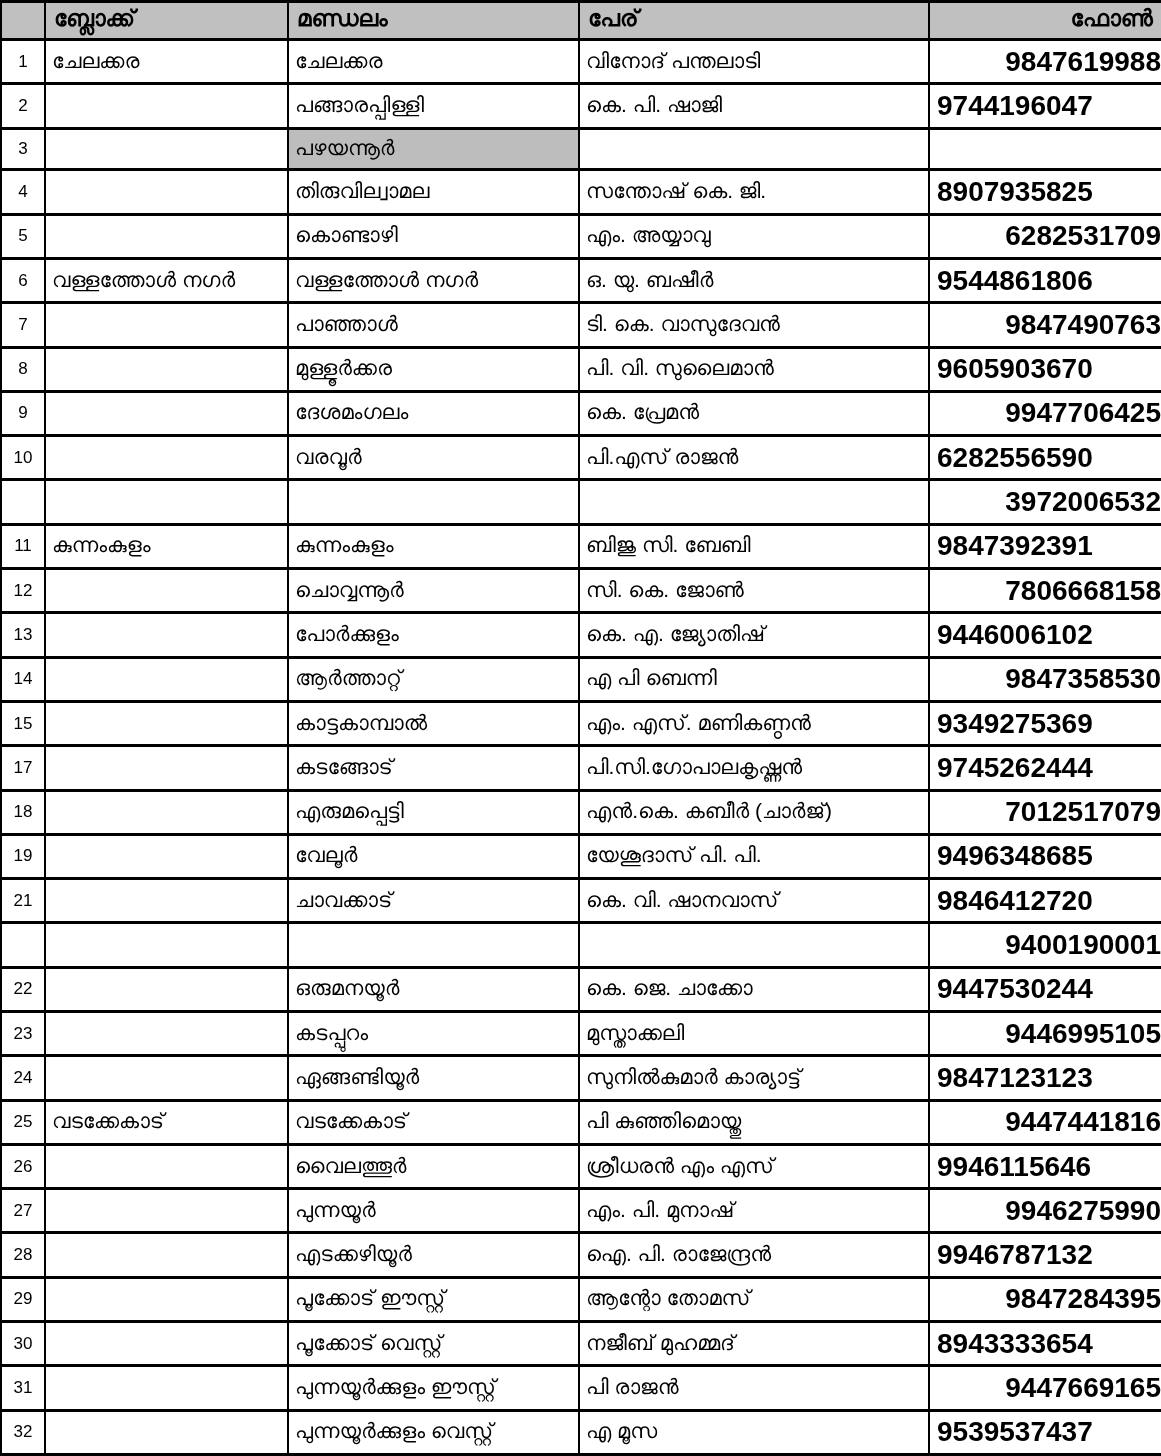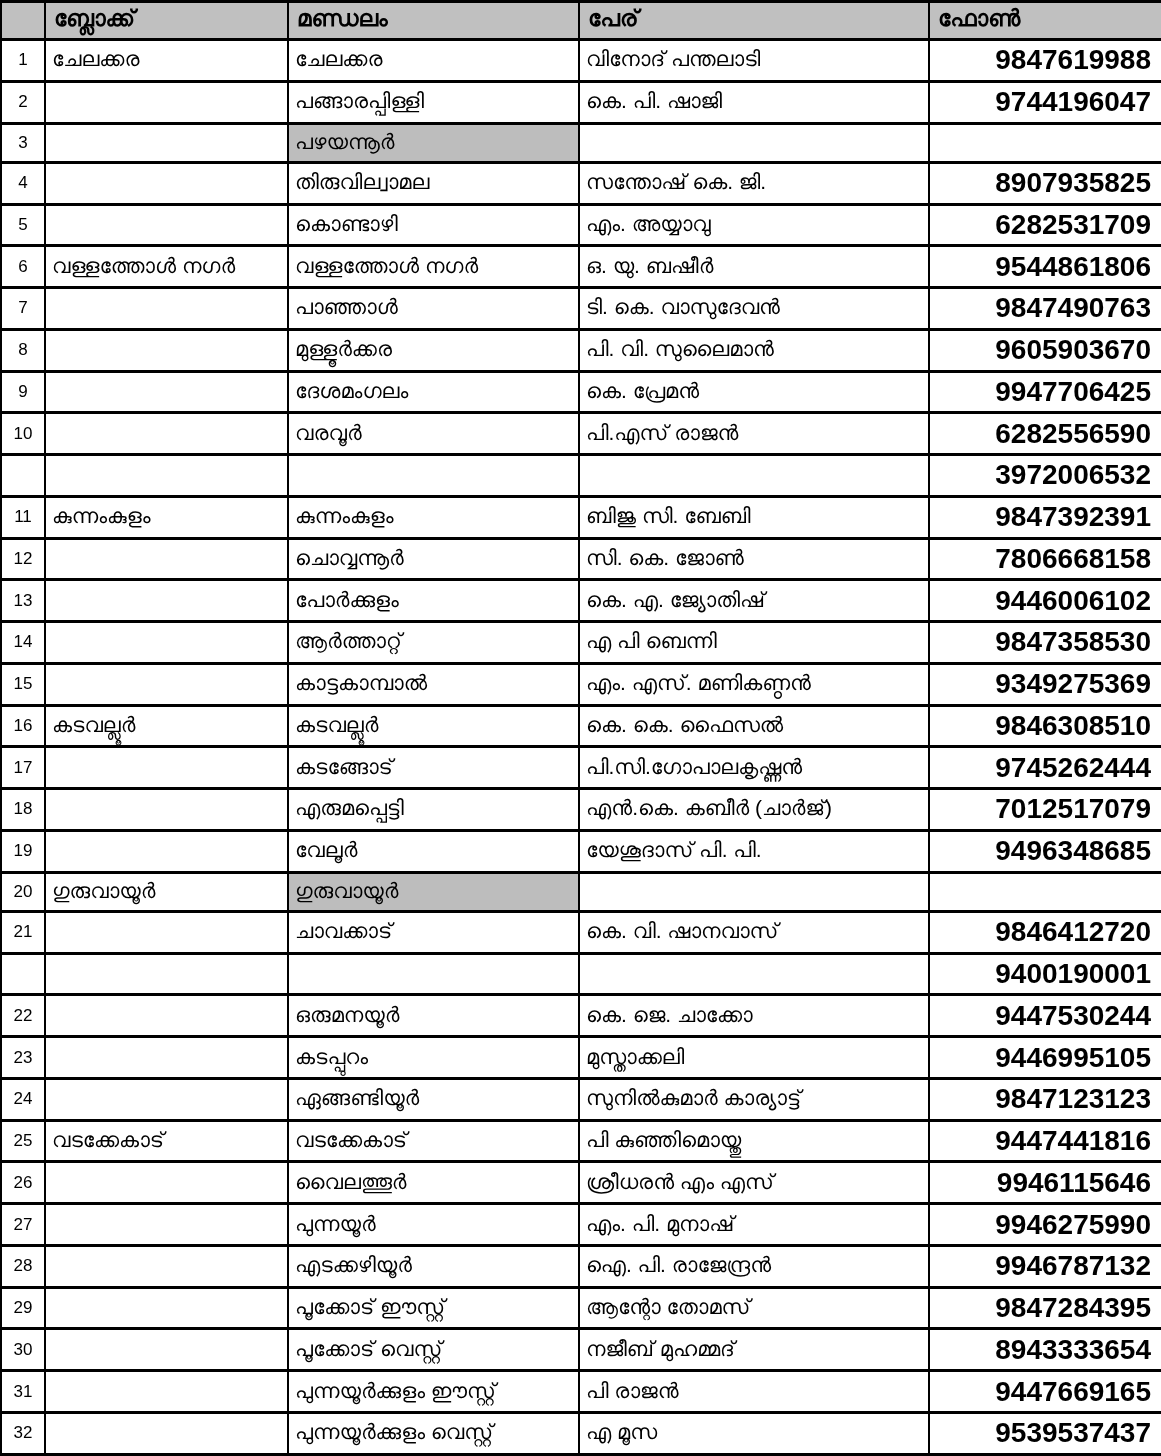--- a/index.html
+++ b/index.html
@@ -32,39 +32,39 @@
   }
   .contact-table thead th {
     background: var(--header-bg, #c0c0c0);
     font-size: 23px;
     font-weight: 700;
     text-align: left;
     padding: 2px 8px 6px 8px;
     height: 36px;
   }
   .contact-table thead th.col-num { padding: 0; }
-  .contact-table thead th.col-phone-h { text-align: left; }
+  .contact-table thead th.col-phone-h { text-align: right; }
   td.cell-num {
     font-size: 17px;
     font-weight: 400;
     text-align: center;
     padding: 0;
   }
   td.cell-text {
     font-size: 21px;
     padding: 2px 6px 4px 6px;
     text-align: left;
   }
   td.cell-phone {
     font-size: 28px;
     font-weight: 700;
-    padding: 0 10px;
+    padding: 0 0;
   }
   td.cell-phone.align-right { text-align: right; }
-  td.cell-phone.align-left  { text-align: right; padding-left: 7px; }
+  td.cell-phone.align-left  { text-align: left; padding-left: 7px; }
   td.highlight { background: var(--highlight-bg, #c0c0c0); }
 </style>
 </head>
 <body>
 
 <div class="sheet">
   <table class="contact-table">
     <colgroup>
       <col style="width:44px">
       <col style="width:243px">
@@ -203,27 +203,20 @@
   </tr>
 
   <tr>
     <td class="cell-num">15</td>
     <td class="cell-text cell-block"></td>
     <td class="cell-text cell-mand">കാട്ടകാമ്പാൽ</td>
     <td class="cell-text cell-name">എം. എസ്. മണികണ്ഠൻ</td>
     <td class="cell-phone align-left">9349275369</td>
   </tr>
 
-  <tr>
-    <td class="cell-num">16</td>
-    <td class="cell-text cell-block">കടവല്ലൂർ</td>
-    <td class="cell-text cell-mand">കടവല്ലൂർ</td>
-    <td class="cell-text cell-name">കെ. കെ. ഫൈസൽ</td>
-    <td class="cell-phone align-right">9846308510</td>
-  </tr>
 
   <tr>
     <td class="cell-num">17</td>
     <td class="cell-text cell-block"></td>
     <td class="cell-text cell-mand">കടങ്ങോട്</td>
     <td class="cell-text cell-name">പി.സി.ഗോപാലകൃഷ്ണൻ</td>
     <td class="cell-phone align-left">9745262444</td>
   </tr>
 
   <tr>
@@ -235,27 +228,20 @@
   </tr>
 
   <tr>
     <td class="cell-num">19</td>
     <td class="cell-text cell-block"></td>
     <td class="cell-text cell-mand">വേലൂർ</td>
     <td class="cell-text cell-name">യേശൂദാസ് പി. പി.</td>
     <td class="cell-phone align-left">9496348685</td>
   </tr>
 
-  <tr>
-    <td class="cell-num">20</td>
-    <td class="cell-text cell-block">ഗുരുവായൂർ</td>
-    <td class="cell-text cell-mand highlight">ഗുരുവായൂർ</td>
-    <td class="cell-text cell-name"></td>
-    <td class="cell-phone align-left"></td>
-  </tr>
 
   <tr>
     <td class="cell-num">21</td>
     <td class="cell-text cell-block"></td>
     <td class="cell-text cell-mand">ചാവക്കാട്</td>
     <td class="cell-text cell-name">കെ. വി. ഷാനവാസ്</td>
     <td class="cell-phone align-left">9846412720</td>
   </tr>
 
   <tr>

